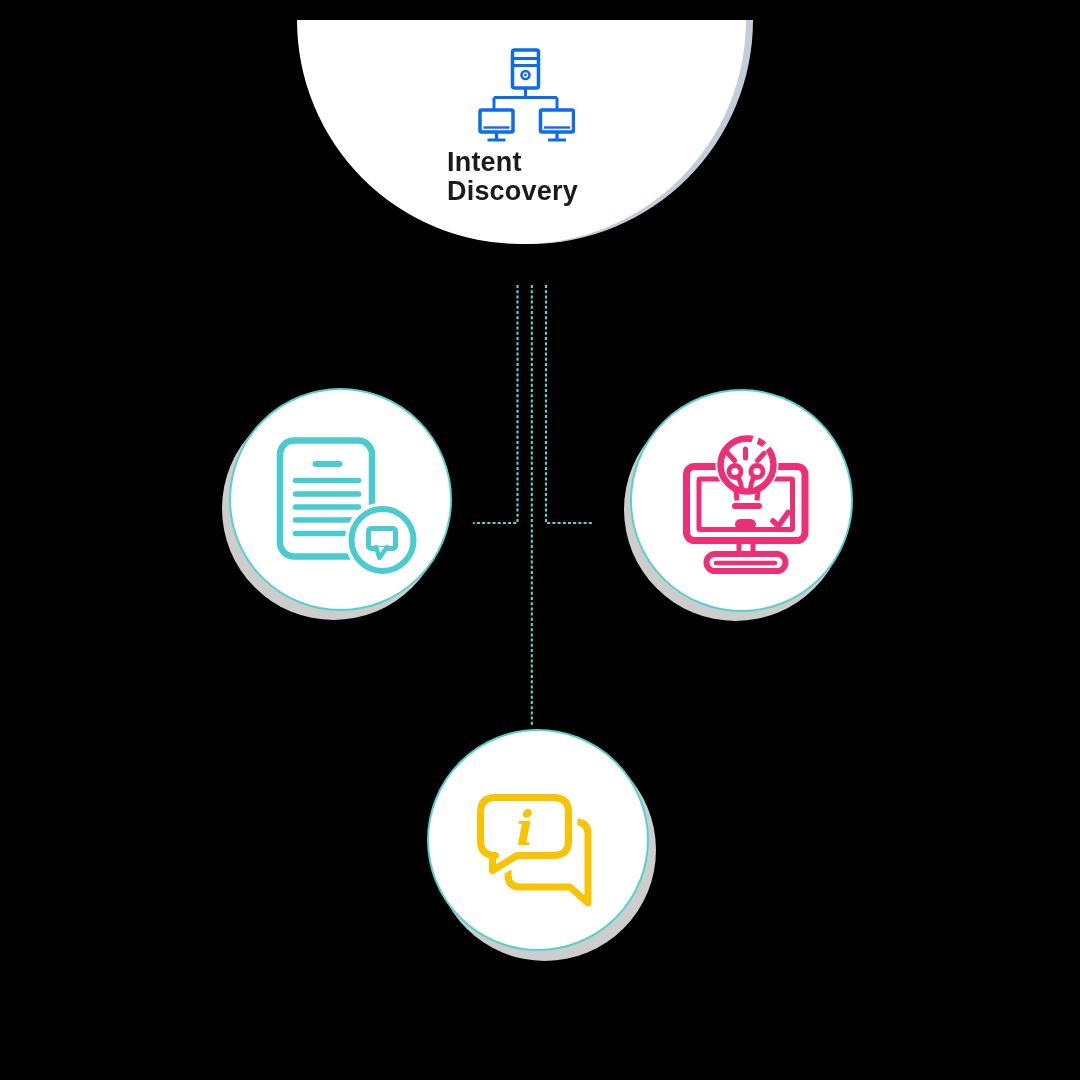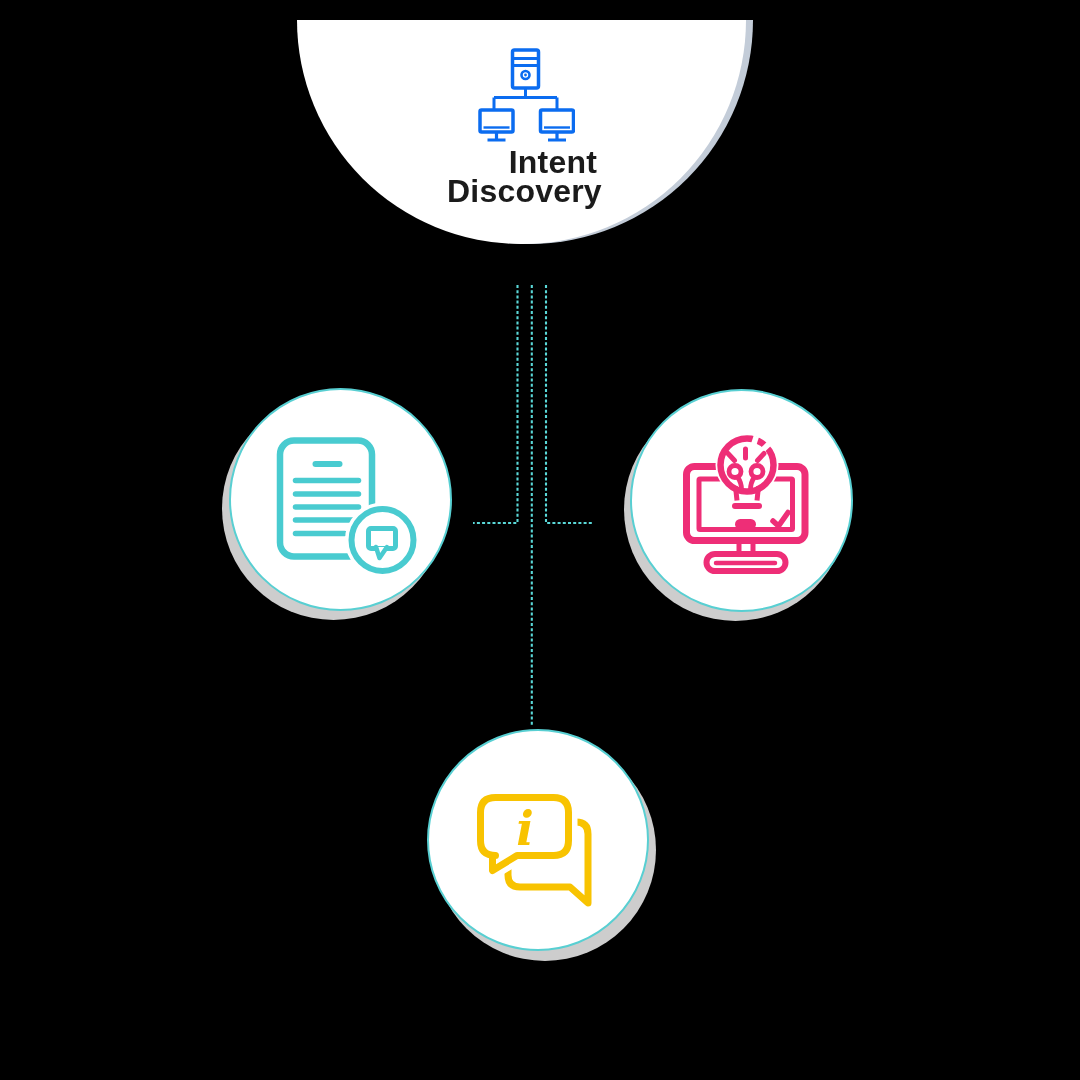--- a/index.html
+++ b/index.html
@@ -2,22 +2,22 @@
 <html style="--canvas-bg: #000000; --header-fill: #ffffff; --header-shadow: #c3ccd8; --title-color: #1b1b1b; --node-fill: #ffffff; --node-border: #58cfd2; --node-shadow: #cdcdcd; --connector: #5ad8d8; --blue: #0b6cf0; --teal: #49cbd0; --pink: #ee2e77; --yellow: #f8c301;"><head>
 <meta charset="utf-8">
 <style>
   html,body{margin:0;padding:0;background:#000;}
   #canvas{position:relative;width:1080px;height:1080px;background:var(--canvas-bg,#000);overflow:hidden;
           font-family:"Liberation Sans", sans-serif;}
   
   .semi{position:absolute;width:449px;height:224px;border-radius:0 0 224.5px 224.5px;}
   #semi-shadow{left:304px;top:20px;background:var(--header-shadow);}
   #semi-body{left:297px;top:20px;background:var(--header-fill);}
-  #header-title{position:absolute;left:150px;top:128px;width:150px;text-align:right;
-      font-size:32px;line-height:29px;font-weight:700;color:var(--title-color);letter-spacing:.2px;}
+  #header-title{position:absolute;left:150px;top:128px;width:150px;text-align:left;
+      font-size:27px;line-height:29px;font-weight:700;color:var(--title-color);letter-spacing:.2px;}
   
   .node-shadow{position:absolute;border-radius:50%;background:var(--node-shadow);}
   .node-body{position:absolute;border-radius:50%;background:var(--node-fill);
              border:2.2px solid var(--node-border);box-sizing:border-box;}
   .abs{position:absolute;}
   
   svg{display:block;}
   .st{fill:none;stroke-linecap:round;stroke-linejoin:round;}
   .sq{fill:none;stroke-linecap:butt;}
   .blue{stroke:var(--blue);}

